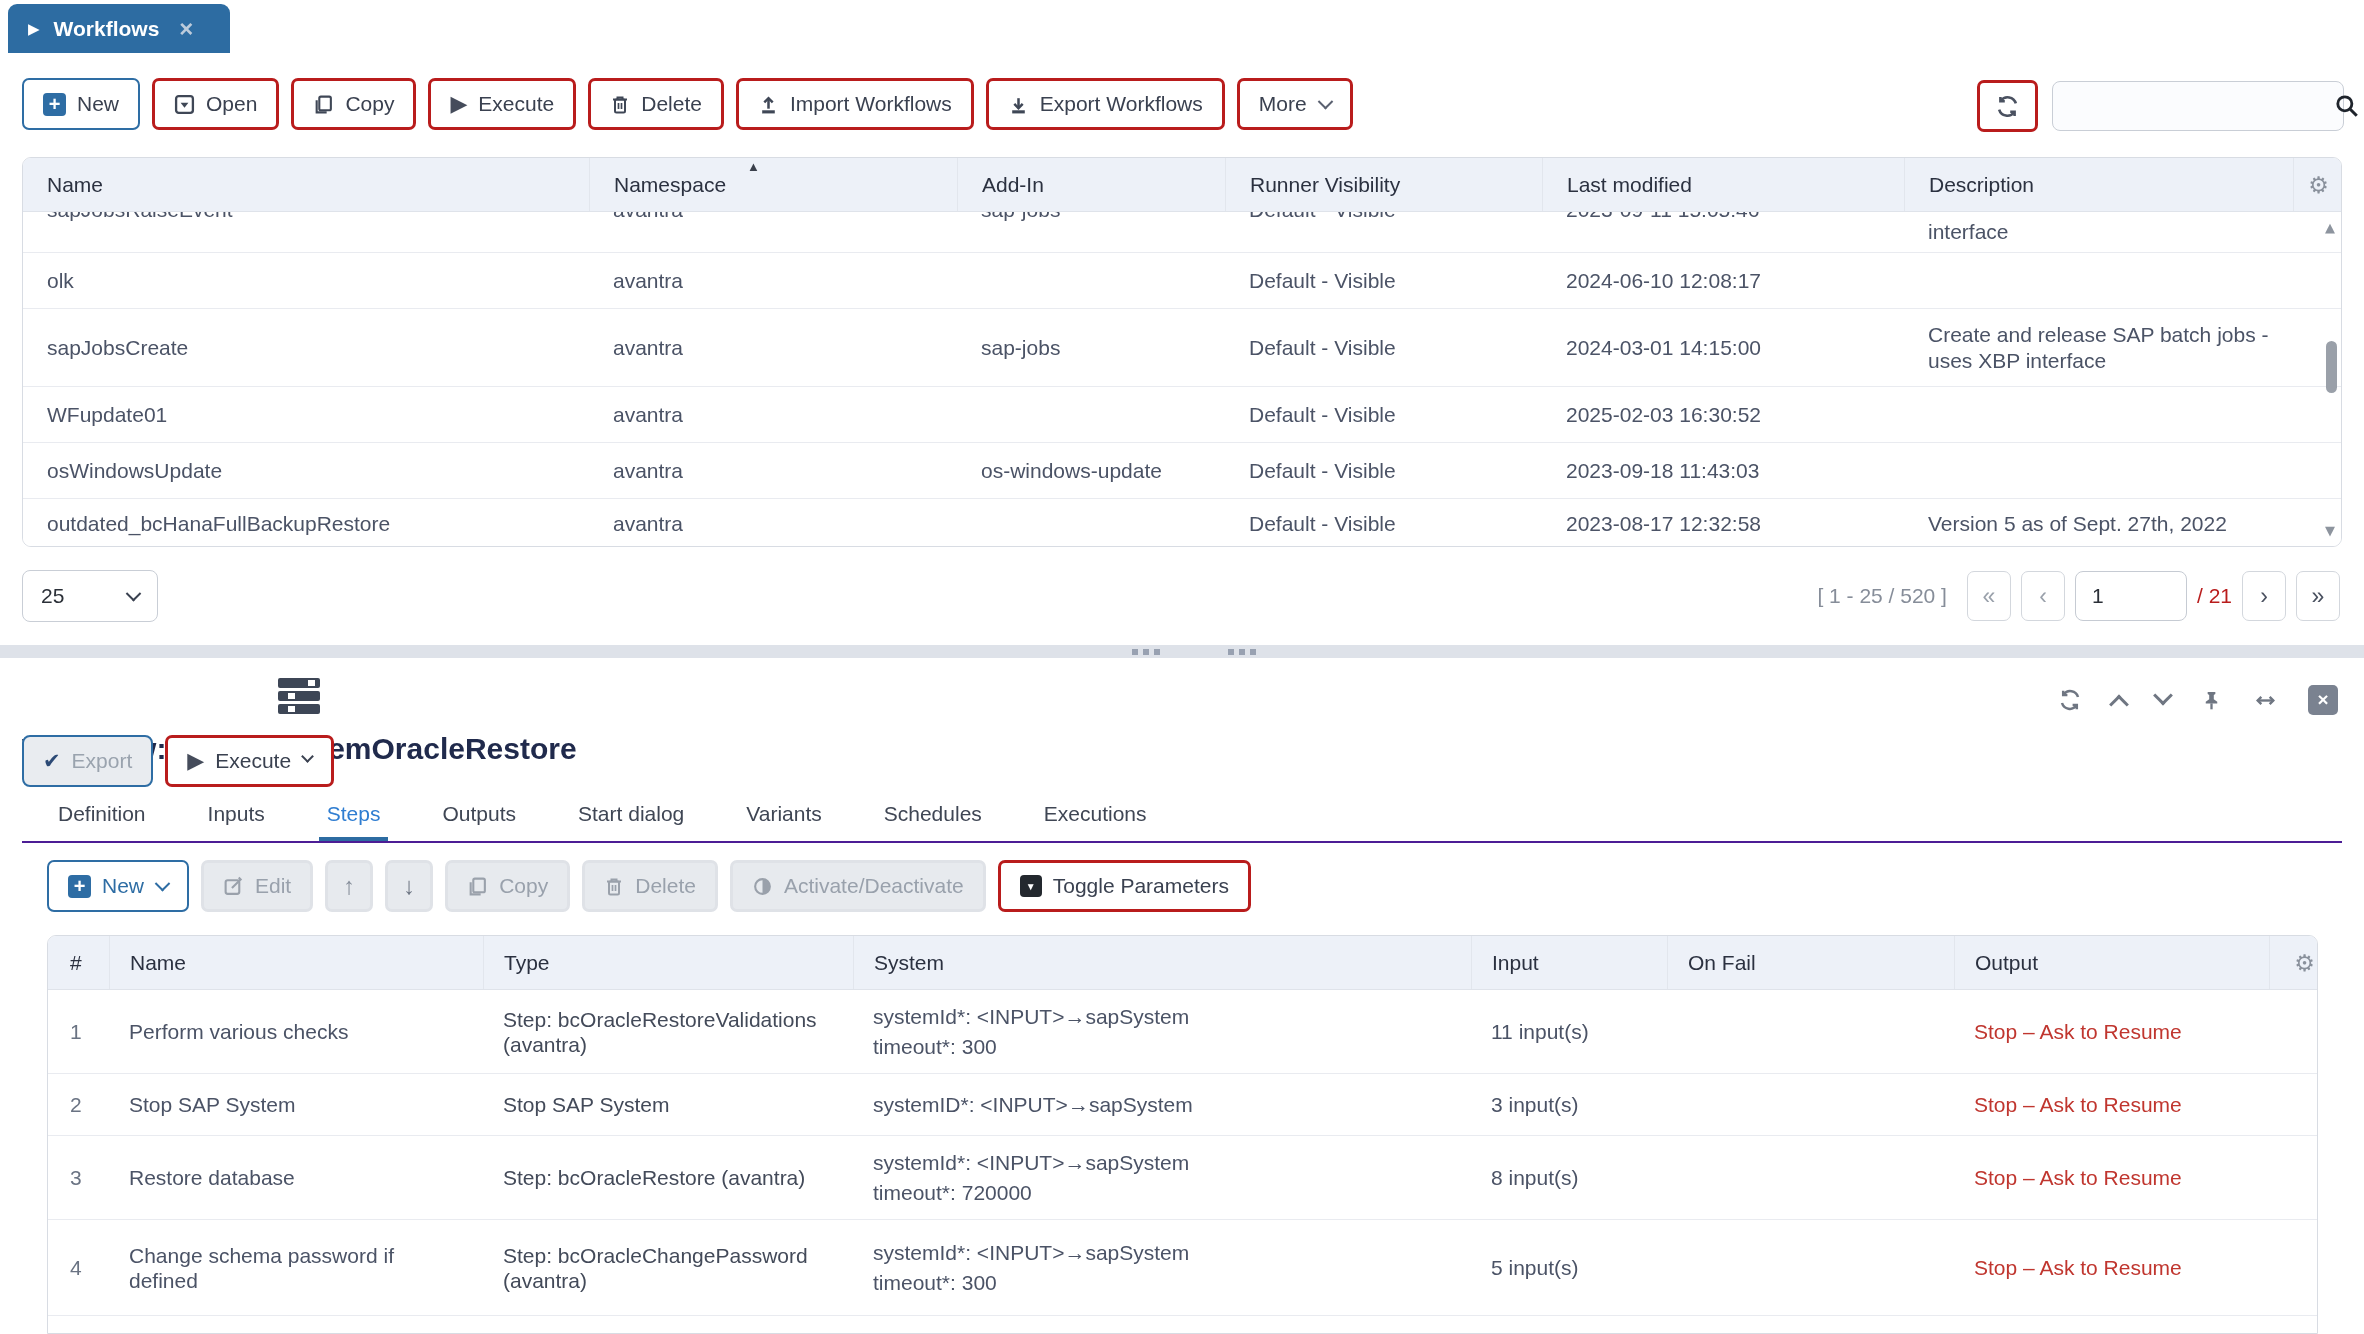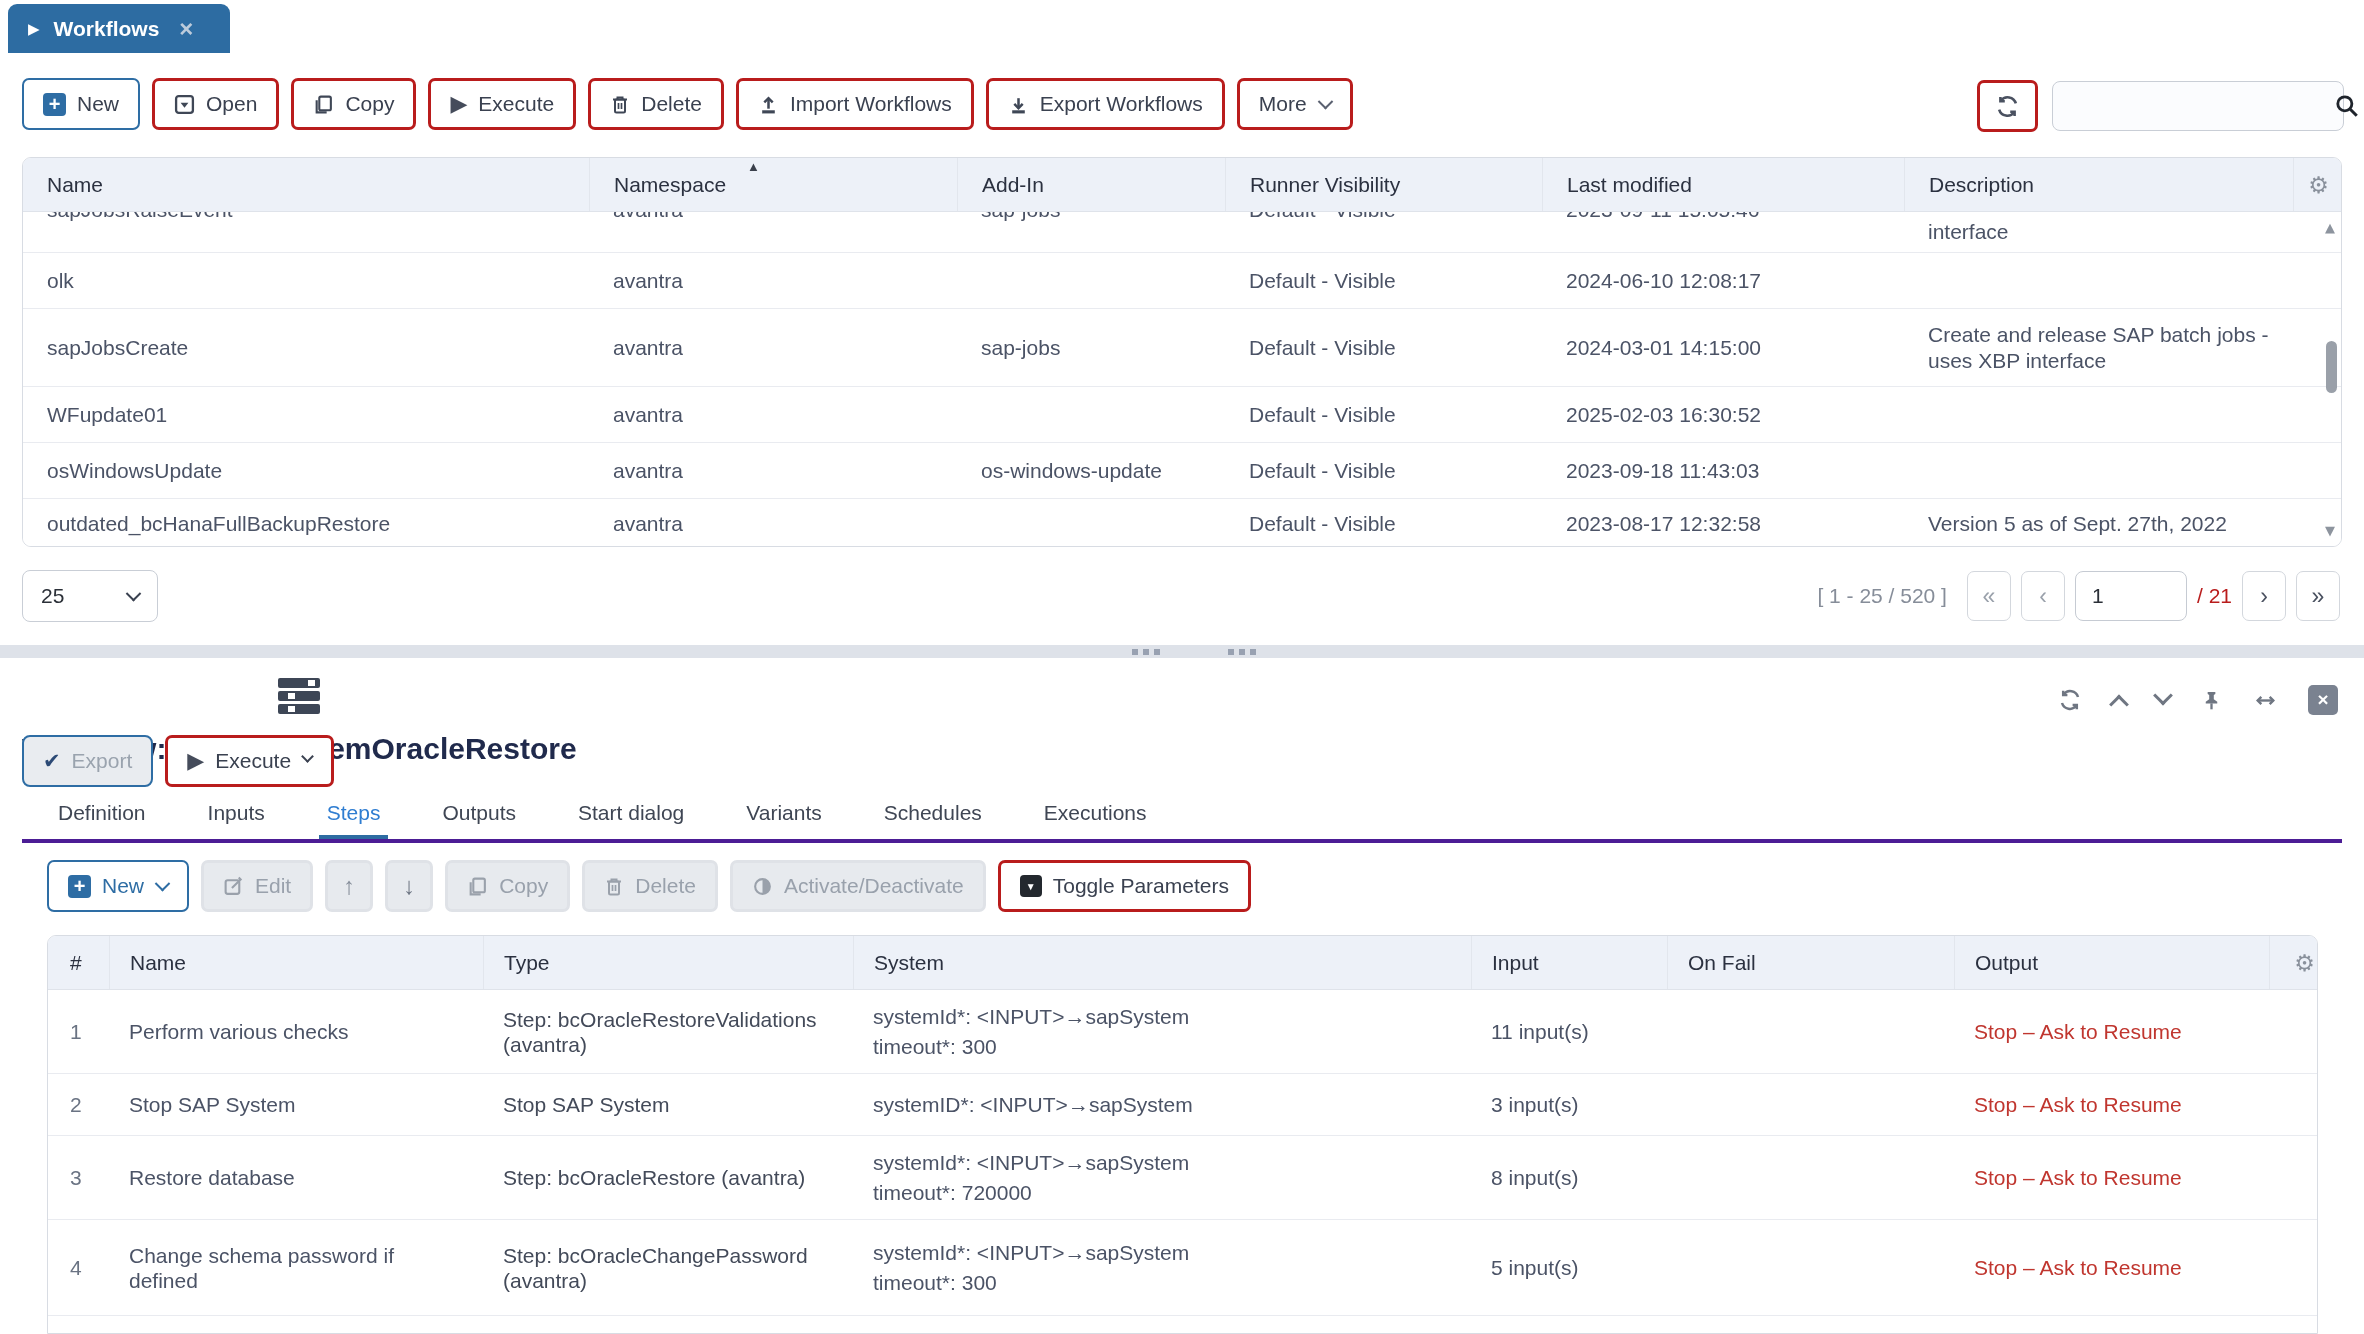--- a/index.html
+++ b/index.html
@@ -121,21 +121,21 @@
     display:inline-flex; align-items:center; justify-content:center; font-size:19px; font-weight:bold; cursor:pointer;
   }
   .detail-actions { position:absolute; left:22px; top:735px; display:flex; gap:12px; }
   .btn.apply { border:2px solid #2e6da4; background:#e9ecf0; color:#9aa3ae; border-radius:8px; }
   .btn.apply .check { color:#2c4a76; font-size:21px; font-family:"DejaVu Sans", sans-serif; }
   .exec-chev { width:9px; height:9px; border-right:2.3px solid #3a4150; border-bottom:2.3px solid #3a4150; transform:rotate(45deg); margin-bottom:10px; margin-left:1px; }
   .play-dark { color:#454c5b; font-size:22px; }
   
   .detail-tabs {
     position:absolute; left:22px; top:790px; width:2320px; height:53px;
-    display:flex; gap:46px; padding-left:28px; border-bottom:4px solid #4c1d95;
+    display:flex; gap:46px; padding-left:28px; border-bottom:2px solid #4c1d95;
   }
   .dtab { font-size:21px; color:#3f4654; display:flex; align-items:center; padding:0 8px; cursor:pointer; height:100%; border-bottom:4px solid transparent; }
   .dtab.active { color:#2f7dd1; border-bottom-color:#2d6ca2; }
   
   .steps-toolbar { position:absolute; left:47px; top:860px; display:flex; gap:12px; }
   
   .steps-table {
     position:absolute; left:47px; top:935px; width:2271px; height:399px;
     border:1px solid #d8dce3; border-radius:9px 9px 0 0; overflow:hidden; background:#fff;
   }

